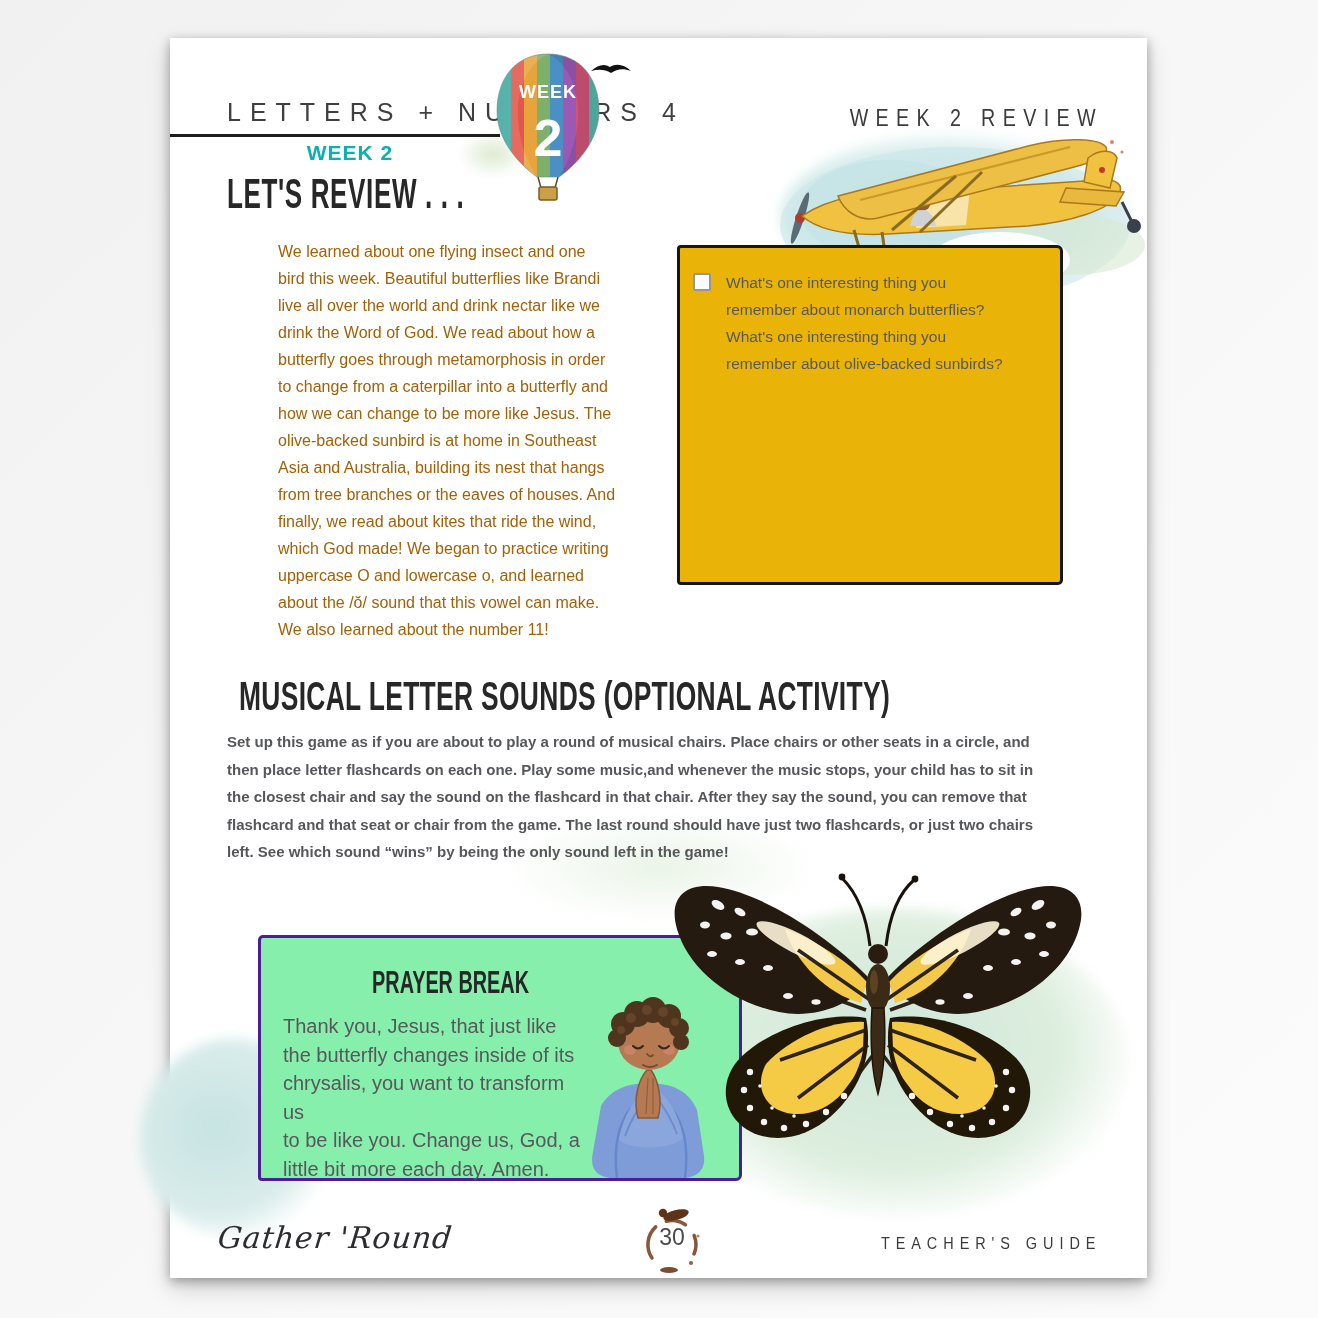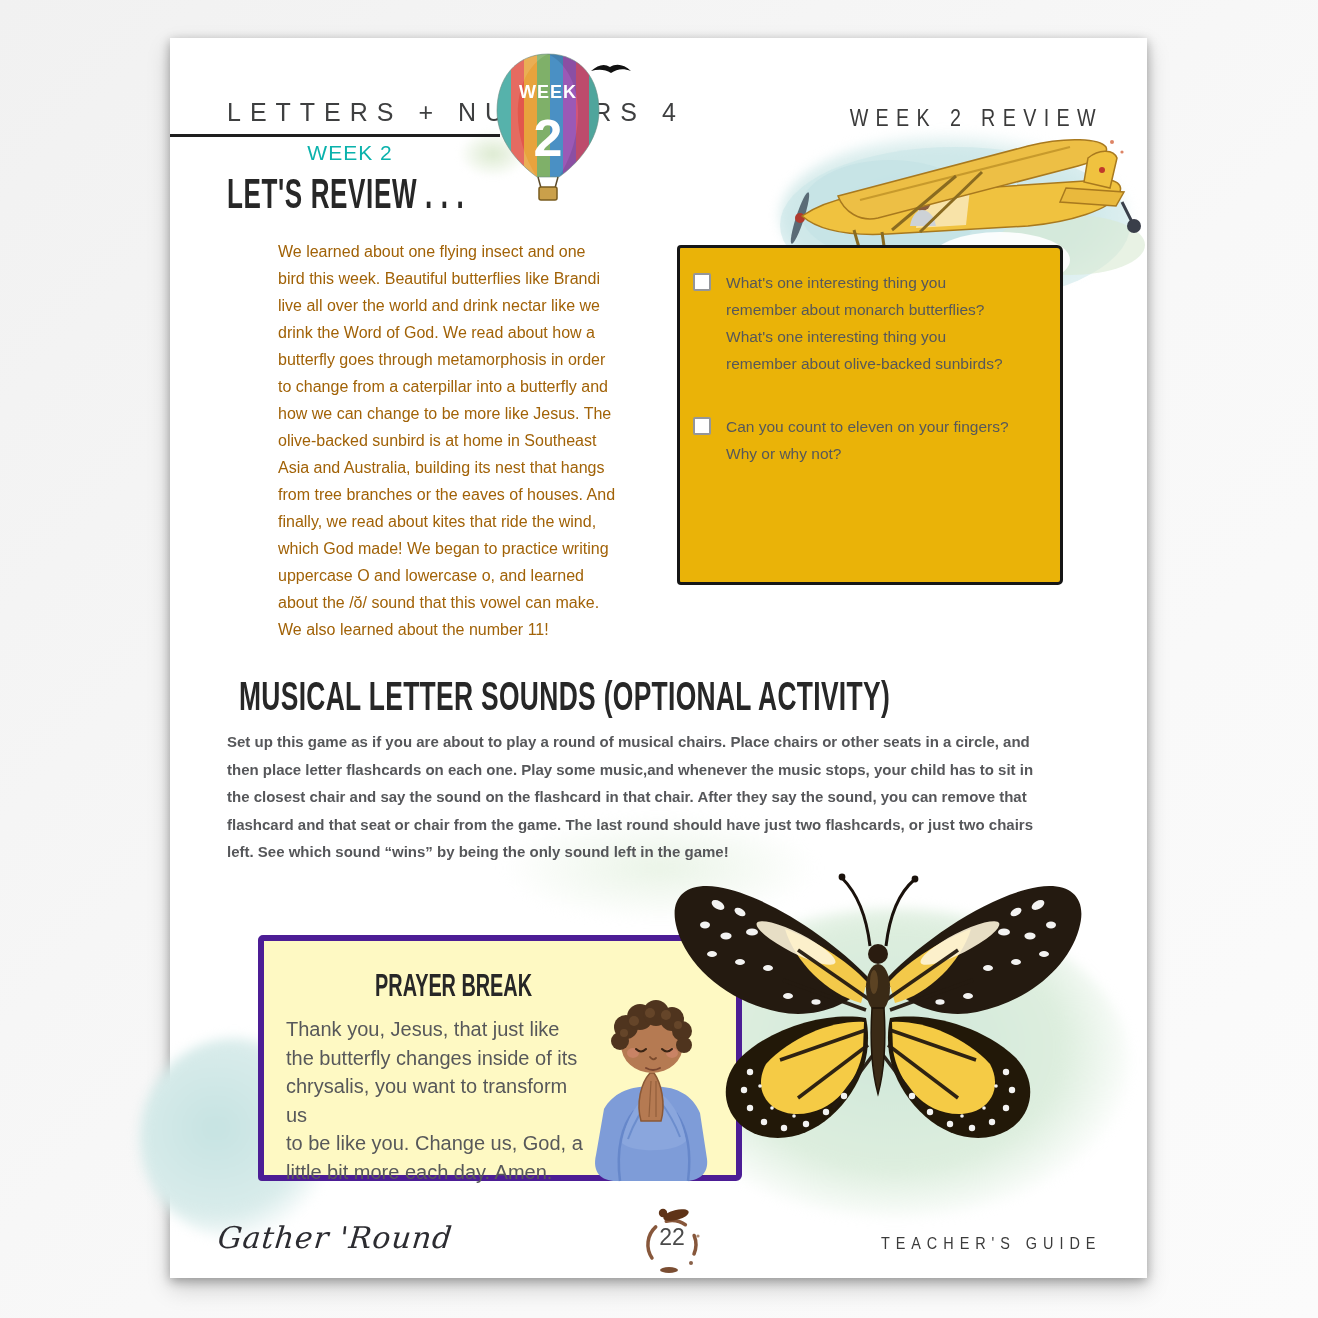--- a/index.html
+++ b/index.html
@@ -17,21 +17,21 @@
   .abs { position:absolute; }
 
   
   .book-title {
     left:57px; top:60px; font-size:25px; color:#3e3f40;
     letter-spacing:9px; white-space:nowrap;
   }
   .header-rule { left:0; top:96px; width:330px; height:3px; background:#1e1e1e; }
   .week-label {
     left:100px; top:103px; width:160px; text-align:center;
-    font-size:21px; font-weight:normal; letter-spacing:1px;
+    font-size:21px; font-weight:bold; letter-spacing:1px;
   }
   .page-label-wrap { right:44px; top:66px; }
   .page-label {
     display:inline-block; transform:scaleX(0.82); transform-origin:right center;
     font-size:24px; color:#3b3b3b; letter-spacing:9px; white-space:nowrap;
   }
 
   
   .cond {
     display:inline-block; transform-origin:left center;
@@ -76,21 +76,21 @@
   .wash-green-mid { left:330px; top:775px; width:320px; height:110px;
     background:radial-gradient(ellipse, #eaf4e7 0%, rgba(255,255,255,0) 70%); }
   .wash-butterfly { left:490px; top:870px; width:470px; height:310px;
     background:radial-gradient(ellipse at 50% 45%, #cfe7d9 0%, #ddeede 50%, rgba(255,255,255,0) 74%); }
   .wash-teal-bottom { left:-30px; top:1000px; width:190px; height:200px;
     background:radial-gradient(ellipse at 40% 45%, #c6e3e2 0%, #d9eceb 55%, rgba(255,255,255,0) 76%); }
 
   
   .prayer-box {
     left:88px; top:897px; width:484px; height:246px;
-    background:#fef9c3; border:6px solid #4c1d95; border-radius:5px 4px 6px 4px; z-index:3;padding-left:39px;
+    background:#86efac; border:3px solid #4c1d95; border-radius:5px 4px 6px 4px; z-index:3;padding-left:39px;
   }
   .prayer-heading { left:40px; top:26px; width:300px; text-align:center; }
   .prayer-heading .cond { transform:scaleX(0.62) ; transform-origin:center; font-size:32px; }
   .prayer-body {
     left:22px; top:74px; width:300px;
     font-size:20px; line-height:28.5px; color:#57585a; white-space:pre-line;
   }
   .prayer-child { left:312px; top:48px; z-index:4; }
 
   .butterfly-wrap { left:478px; top:812px; z-index:6; }
@@ -230,25 +230,20 @@
 We also learned about the number 11!</div>
 
     <div class="abs qbox">
       <div class="q-item">
         <span class="q-check"></span>
         <div class="q-text">What's one interesting thing you
 remember about monarch butterflies?
 What's one interesting thing you
 remember about olive-backed sunbirds?</div>
       </div>
-      <div class="q-item">
-        <span class="q-check"></span>
-        <div class="q-text">Can you count to eleven on your fingers?
-Why or why not?</div>
-      </div>
     </div>
 
     <div class="abs musical-heading">
       <span class="cond">MUSICAL LETTER SOUNDS (OPTIONAL ACTIVITY)</span>
     </div>
     <div class="abs musical-body">Set up this game as if you are about to play a round of musical chairs. Place chairs or other seats in a circle, and
 then place letter flashcards on each one. Play some music,and whenever the music stops, your child has to sit in
 the closest chair and say the sound on the flashcard in that chair. After they say the sound, you can remove that
 flashcard and that seat or chair from the game. The last round should have just two flashcards, or just two chairs
 left. See which sound “wins” by being the only sound left in the game!</div>
@@ -402,19 +397,19 @@
     <div class="abs stain-wrap">
       <svg width="72" height="72" viewBox="0 0 72 72">
         <path d="M16,52 A24,24 0 1 1 58,48" fill="none" stroke="#7a4526" stroke-width="3.5" stroke-dasharray="34 12 20 14" stroke-linecap="round" opacity="0.9"></path>
         <ellipse cx="40" cy="9" rx="13" ry="5" transform="rotate(-14 40 9)" fill="#5f3317"></ellipse>
         <circle cx="27" cy="7" r="4.2" fill="#5f3317"></circle>
         <ellipse cx="33" cy="64" rx="9" ry="3" fill="#6b3a1c" opacity="0.9"></ellipse>
         <circle cx="55" cy="57" r="2" fill="#6b3a1c" opacity="0.8"></circle>
         <circle cx="62" cy="30" r="1.6" fill="#8a5530" opacity="0.7"></circle>
       </svg>
     </div>
-    <div class="abs page-number">22</div>
+    <div class="abs page-number">30</div>
     <div class="abs guide-label-wrap">
       <span class="guide-label">TEACHER'S GUIDE</span>
     </div>
 
   </div>
 </div>
 
 </body></html>

